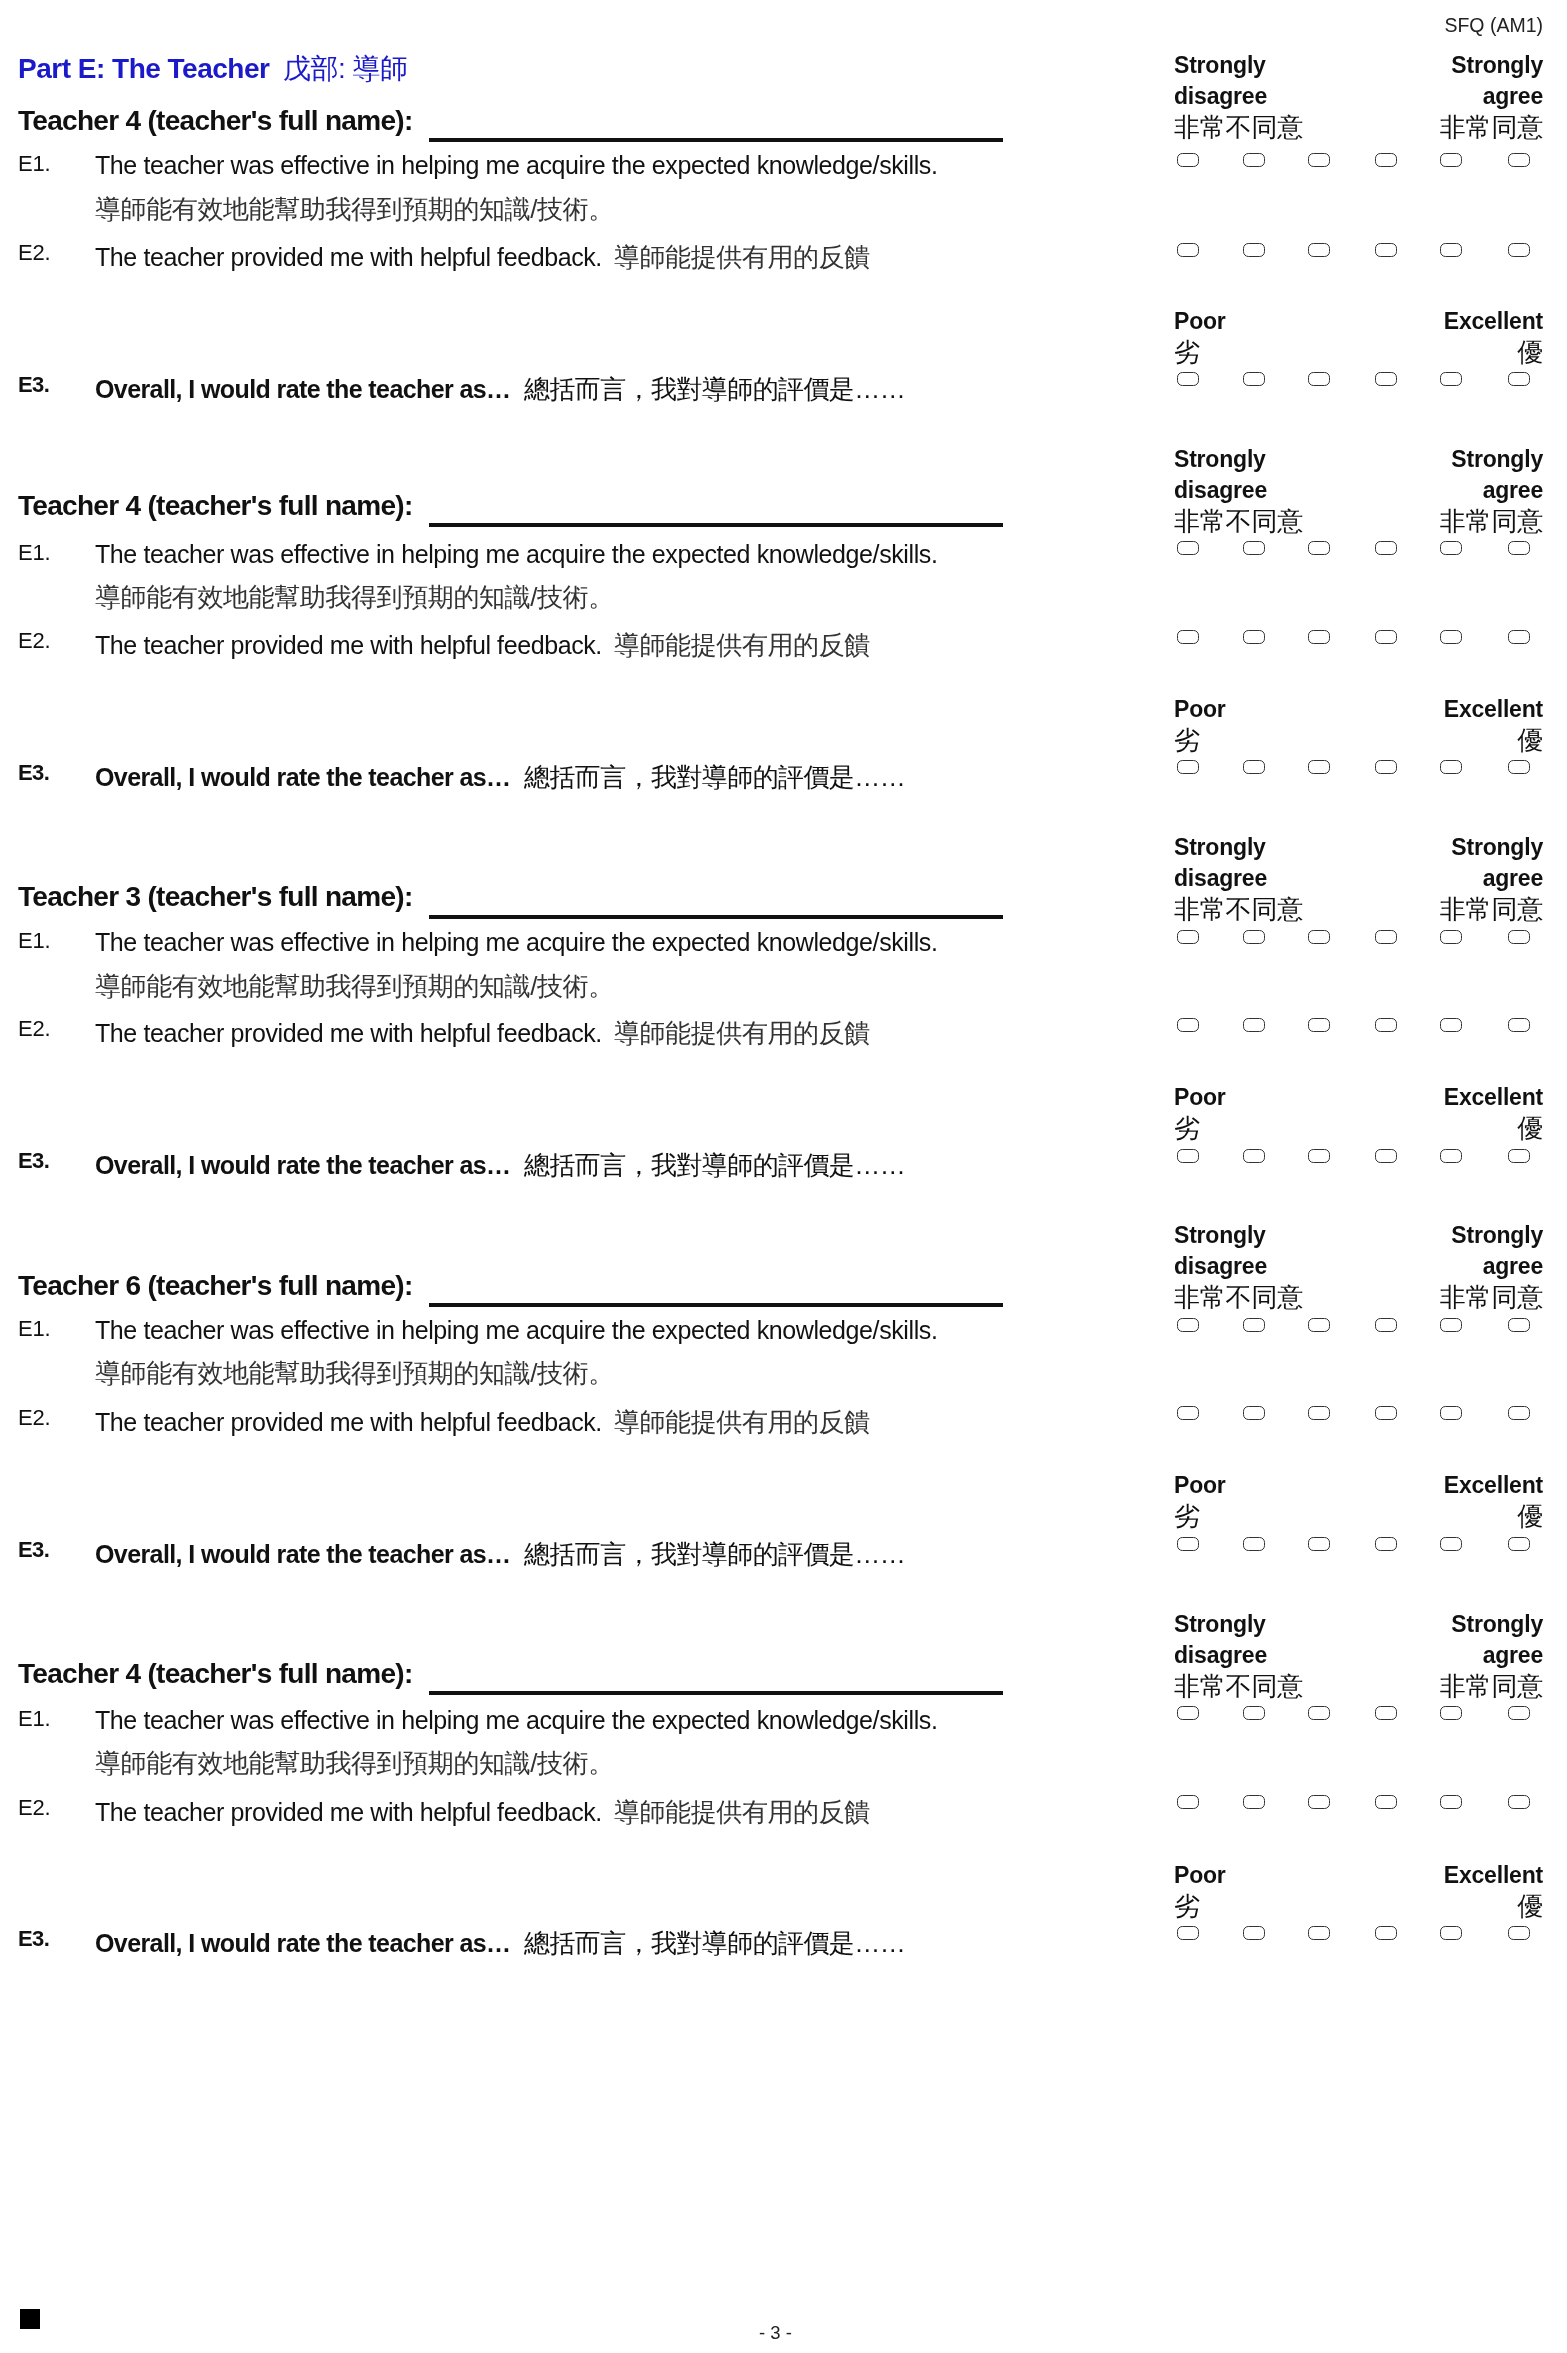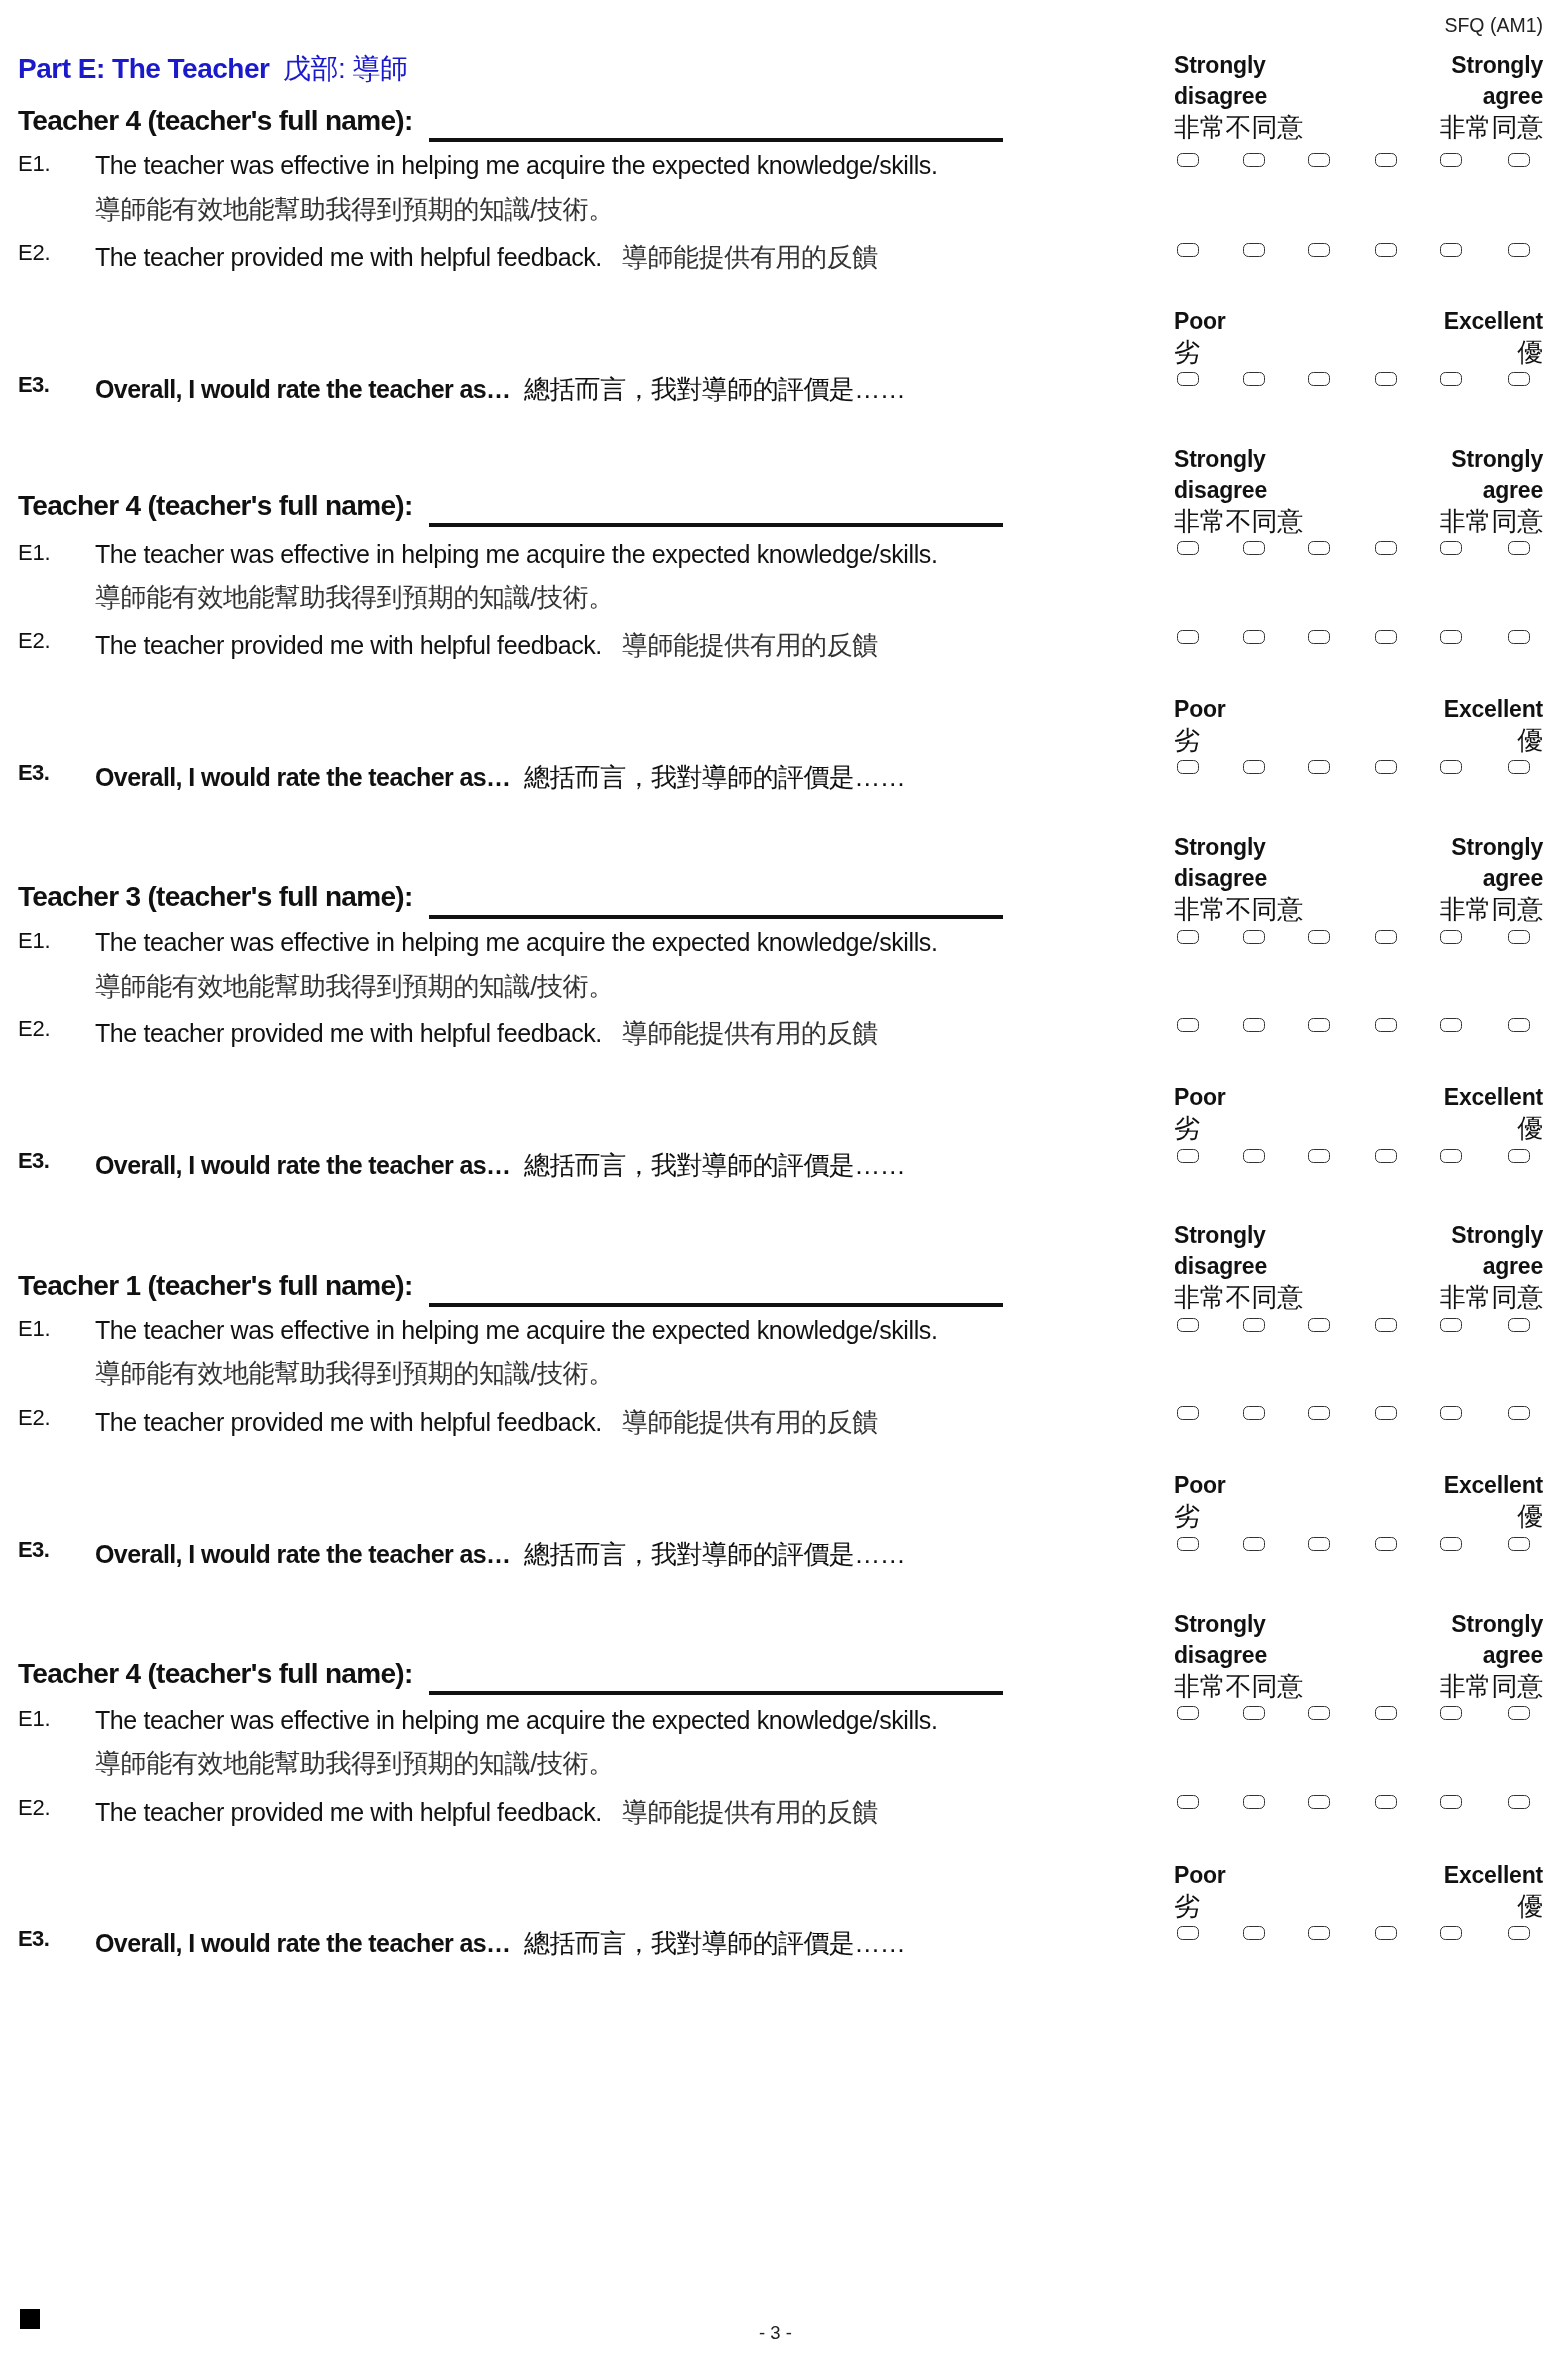--- a/index.html
+++ b/index.html
@@ -7,21 +7,21 @@
   .abs { position:absolute; white-space:nowrap; }
   .sfq { right:24px; top:13.6px; font-size:19.5px; color:#222; }
   .part-title { left:18px; top:50px; font-size:28px; font-weight:bold; color:#1a1acb; letter-spacing:-0.5px; }
   .part-title .cn { font-weight:normal; margin-left:13.6px; }
   .teacher-head { left:18px; font-size:28px; font-weight:bold; letter-spacing:-0.7px; }
   .name-line { position:absolute; height:4.4px; background:#111; }
   .qnum { left:18px; font-size:22px; letter-spacing:-0.2px; }
   .qtext { left:95px; font-size:25px; letter-spacing:-0.4px; }
   .qtext.bold, .qnum.bold { font-weight:bold; letter-spacing:-0.6px; }
   .cn-gray { color:#333; font-size:26px; }
-  .cn-inline { margin-left:20px; color:#333; font-size:26px; }
+  .cn-inline { margin-left:12px; color:#333; font-size:26px; }
   .cn-inline-bold { margin-left:13.6px; font-size:26px; font-weight:normal; color:#111; }
   .lbl-left { left:1174px; font-size:23px; font-weight:bold; line-height:31px; letter-spacing:-0.2px; }
   .lbl-right { right:24px; text-align:right; font-size:23px; font-weight:bold; line-height:31px; letter-spacing:-0.2px; }
   .lbl-cn { font-weight:normal; font-size:26px; }
   .scale { position:absolute; left:1177px; width:370px; height:15.6px; }
   .box { position:absolute; width:22.4px; height:14px; border:1.5px solid #333; border-radius:5.4px; box-sizing:border-box; background:#fff; cursor:pointer; }
   .footer-square { left:19.5px; top:2309px; width:20.4px; height:19.5px; background:#000; }
   .page-num { left:759px; top:2322px; font-size:18.5px; color:#222; }
 </style>
 </head>
@@ -231,21 +231,21 @@
         <div>Strongly</div>
         <div>disagree</div>
         <div class="lbl-cn">非常不同意</div>
       </div>
       <div class="abs lbl-right" style="top:1220px">
         <div>Strongly</div>
         <div>agree</div>
         <div class="lbl-cn">非常同意</div>
       </div>
 
-      <div class="abs teacher-head" style="top:1270px">Teacher 1 (teacher's full name):</div>
+      <div class="abs teacher-head" style="top:1270px">Teacher 6 (teacher's full name):</div>
       <div class="name-line" style="left:429px;width:574px;top:1303px"></div>
 
       <div class="abs qnum" style="top:1316px">E1.</div>
       <div class="abs qtext" style="top:1316px">The teacher was effective in helping me acquire the expected knowledge/skills.</div>
       <div class="abs qtext cn-gray" style="top:1356px">導師能有效地能幫助我得到預期的知識/技術。</div>
 
       <div class="abs qnum" style="top:1405px">E2.</div>
       <div class="abs qtext" style="top:1405px">
         <span>The teacher provided me with helpful feedback.</span><span class="cn-inline">導師能提供有用的反饋</span>
       </div>

